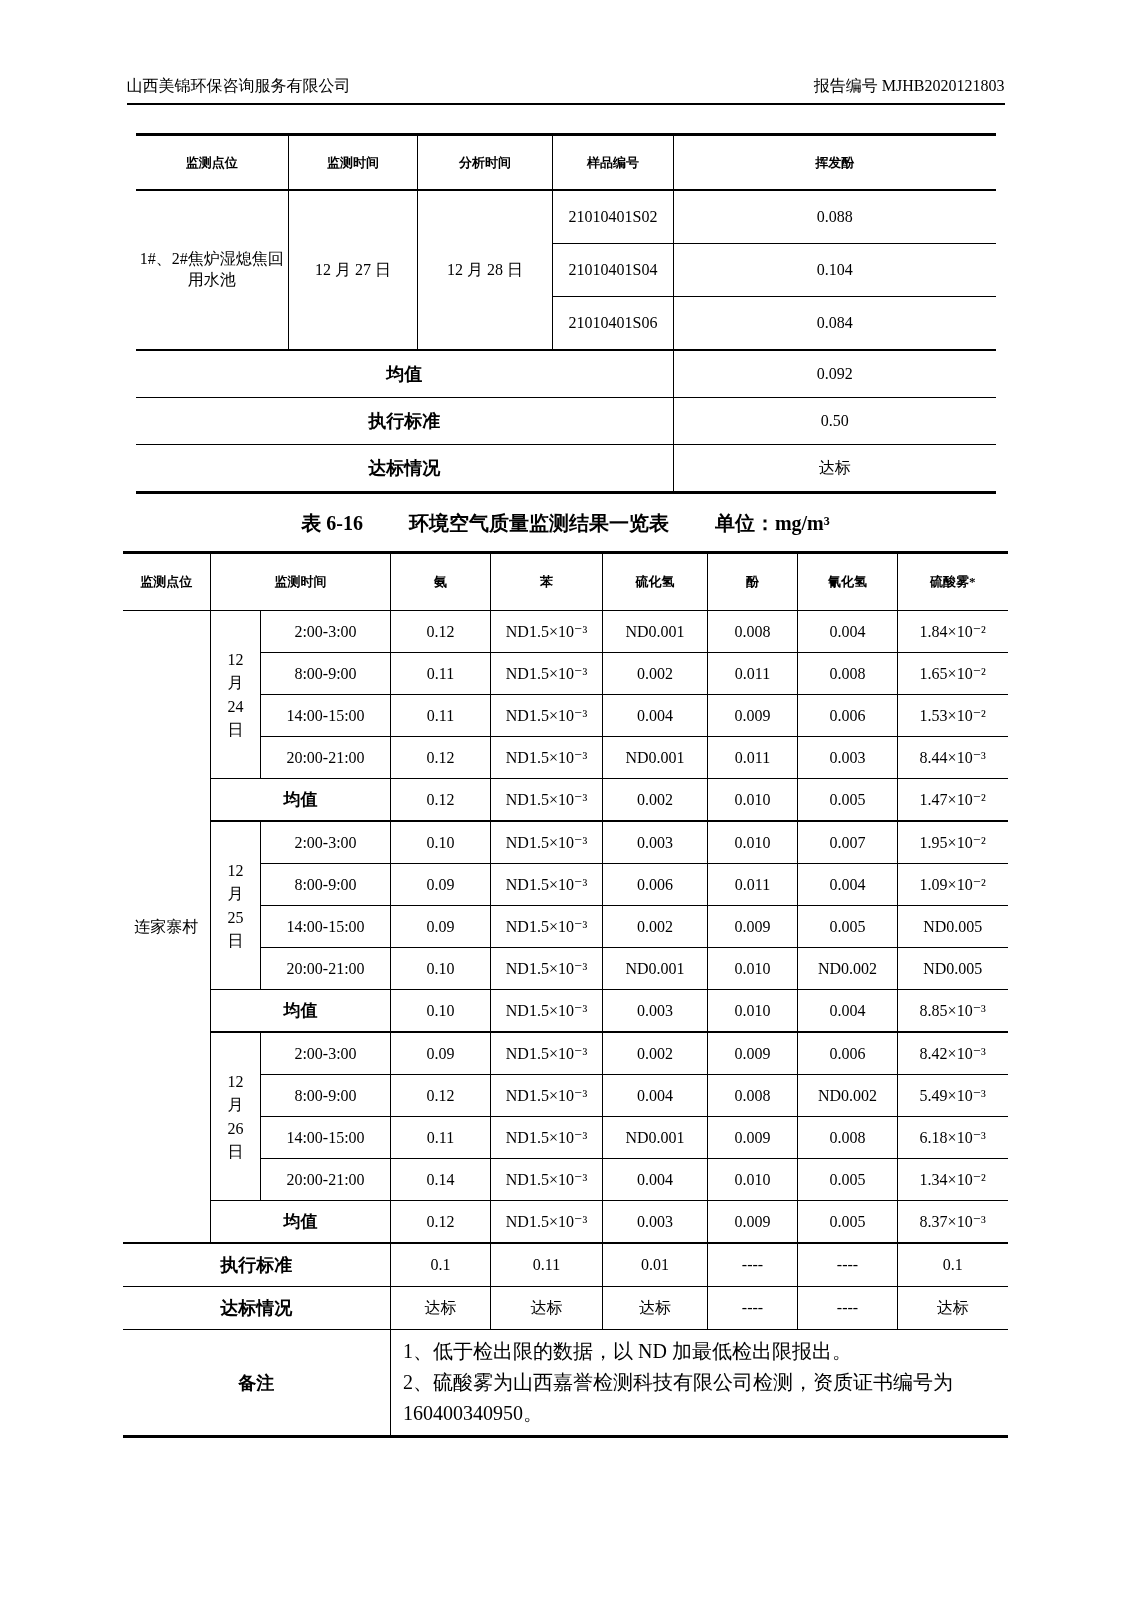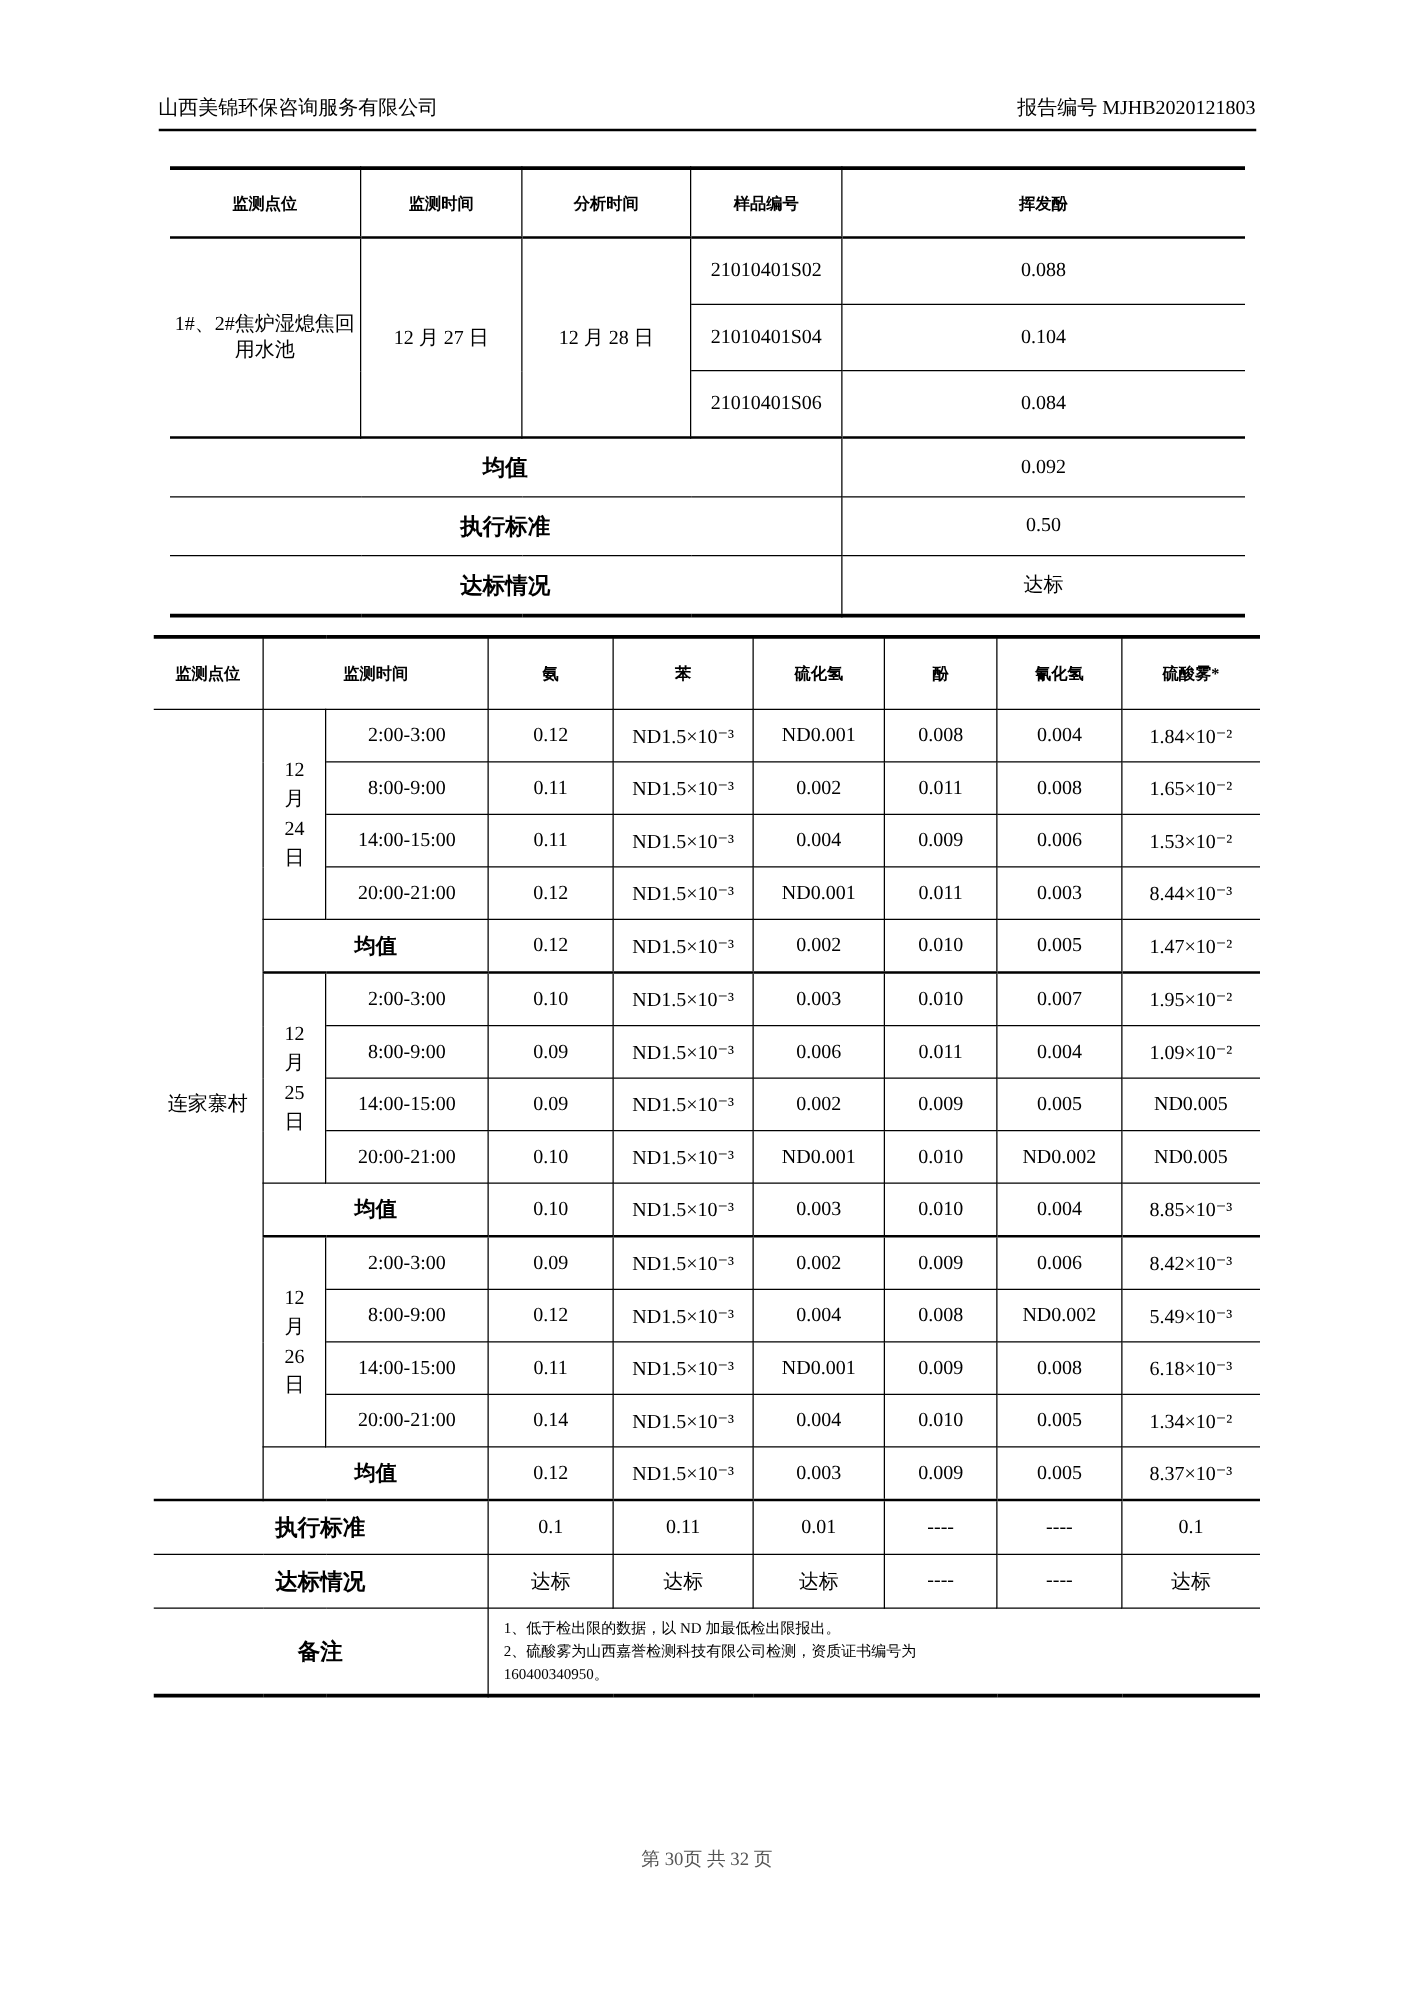--- a/index.html
+++ b/index.html
@@ -31,21 +31,21 @@
   .t2{width:885px;margin:14px 0 0 -4px;border-top:3px solid #000;border-bottom:3px solid #000;}
   .t2 .hrow th{height:52px;border-bottom:1px solid #000;}
   .t2 td{height:37px;}
   .t2 .date-cell{white-space:pre-line;line-height:1.45;padding:6px 2px;}
   .t2 .mean-lbl{font-weight:bold;font-size:17px;}
   .t2 .day-start td{border-top:2px solid #000;}
   .t2 .std-row td{border-top:2px solid #000;height:38px;}
   .t2 .cmp-row td{height:38px;}
   .t2 .blbl{font-weight:bold;font-size:18px;}
   .t2 .remark-cell{text-align:left;padding:6px 12px;line-height:1.55;}
-  .t2 .remark-cell div{font-size:12px;}
+  .t2 .remark-cell div{font-size:20px;}
   .station-cell{line-height:1.6;}
   .footer{position:absolute;left:0;right:0;top:1478px;text-align:center;font-size:15px;color:#555;}
 </style>
 </head>
 <body>
 
 <div class="page">
   <div class="content">
 
     <div class="pagehead">
@@ -95,20 +95,25 @@
         <td>0.50</td>
       </tr>
       <tr class="brow">
         <td class="no-l lbl" colspan="4">达标情况</td>
         <td>达标</td>
       </tr>
     </tbody>
       </table>
 
 
+    <div class="tbl-title tbl-title2">
+      <span>表 6-16</span>
+      <span>环境空气质量监测结果一览表</span>
+      <span>单位：mg/m³</span>
+    </div>
 
     <table class="t2">
       <colgroup>
           <col style="width:88px">
           <col style="width:50px">
           <col style="width:130px">
           <col style="width:100px">
           <col style="width:112px">
           <col style="width:105px">
           <col style="width:90px">
@@ -302,14 +307,13 @@
           <div>1、低于检出限的数据，以 ND 加最低检出限报出。</div>
           <div>2、硫酸雾为山西嘉誉检测科技有限公司检测，资质证书编号为</div>
           <div>160400340950。</div>
         </td>
       </tr>
     </tbody>
       </table>
 
   </div>
 
-  <div class="footer">第 30页 共 32 页</div>
 </div>
 
 </body></html>

